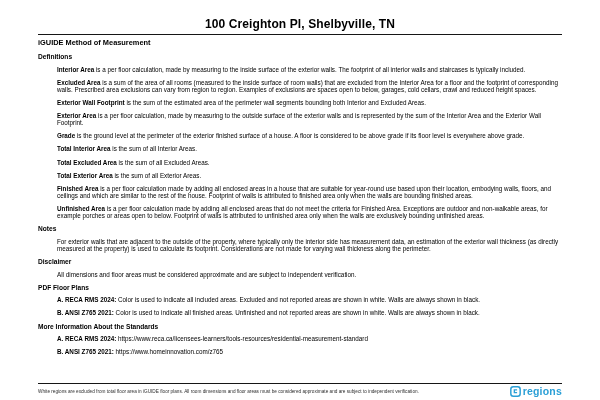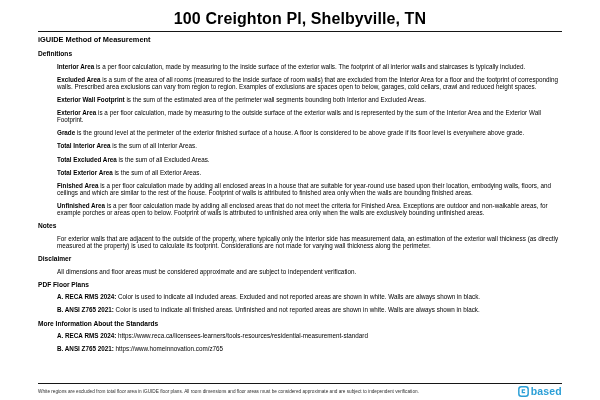--- a/index.html
+++ b/index.html
@@ -9,22 +9,22 @@
     background:#ffffff;
     font-family:"Liberation Sans", sans-serif;
     color:#000;
     overflow:hidden;
     margin:0 auto;
   }
   .content { padding:0 38px; }
   .doc-title {
     text-align:center;
     font-weight:bold;
-    font-size:16px;
-    padding-top:10px;
+    font-size:12px;
+    padding-top:17px;
     letter-spacing:0.1px;
   }
   .top-rule {
     border:none;
     border-top:1.6px solid #161616;
     margin:2.5px 0 0 0;
   }
   .doc-subtitle {
     text-align:left;
     font-weight:bold;
@@ -121,16 +121,16 @@
 
   <div class="footer">
     <div class="footer-note">White regions are excluded from total floor area in iGUIDE floor plans. All room dimensions and floor areas must be considered approximate and are subject to independent verification.</div>
     <div class="logo" style="color: rgb(43, 159, 214);">
       <span>
         <svg class="logo-mark" width="11" height="11" viewBox="0 0 24 24">
           <rect x="1.8" y="1.8" width="20.4" height="20.4" rx="5.5" fill="none" stroke="currentColor" stroke-width="3.2"></rect>
           <path d="M15.5 8.5 h-6 v6 h6" fill="none" stroke="currentColor" stroke-width="3"></path>
         </svg>
       </span>
-      <span class="logo-text">based</span>
+      <span class="logo-text">regions</span>
     </div>
   </div>
 </div>
 
 </body></html>

